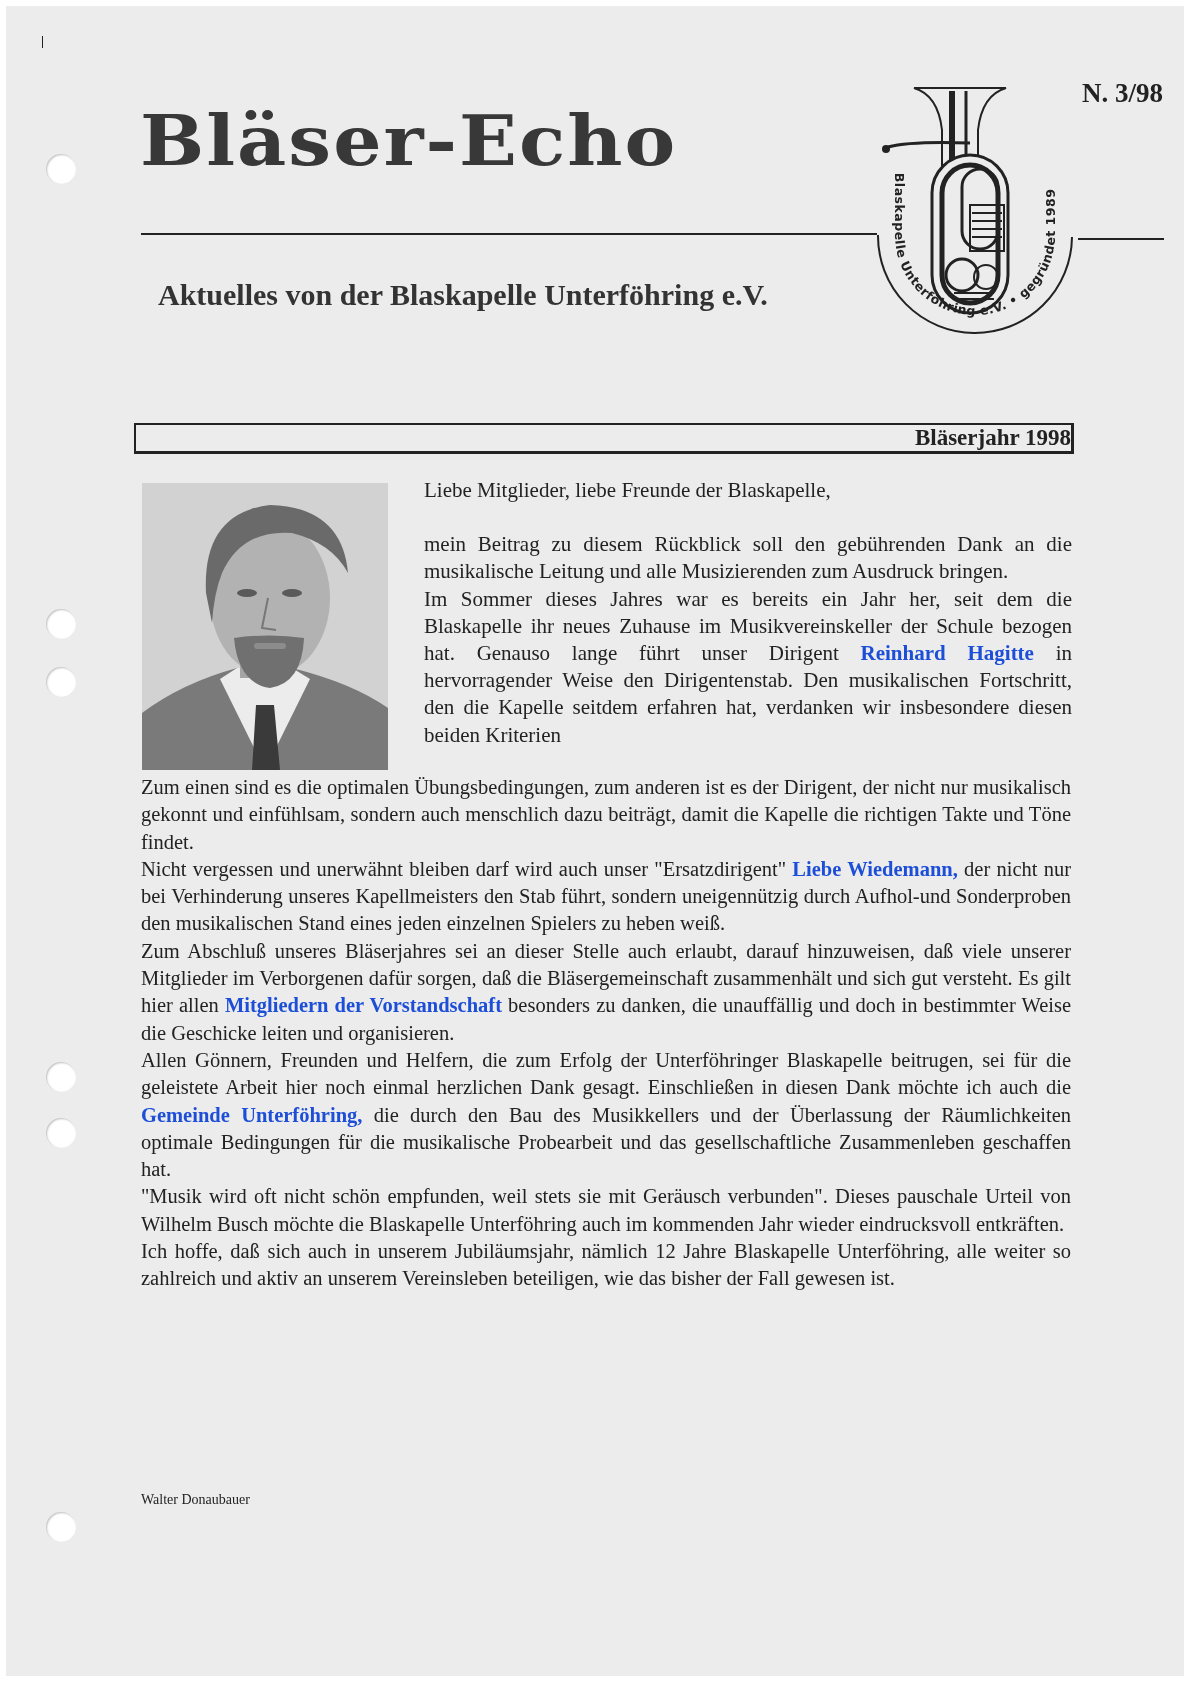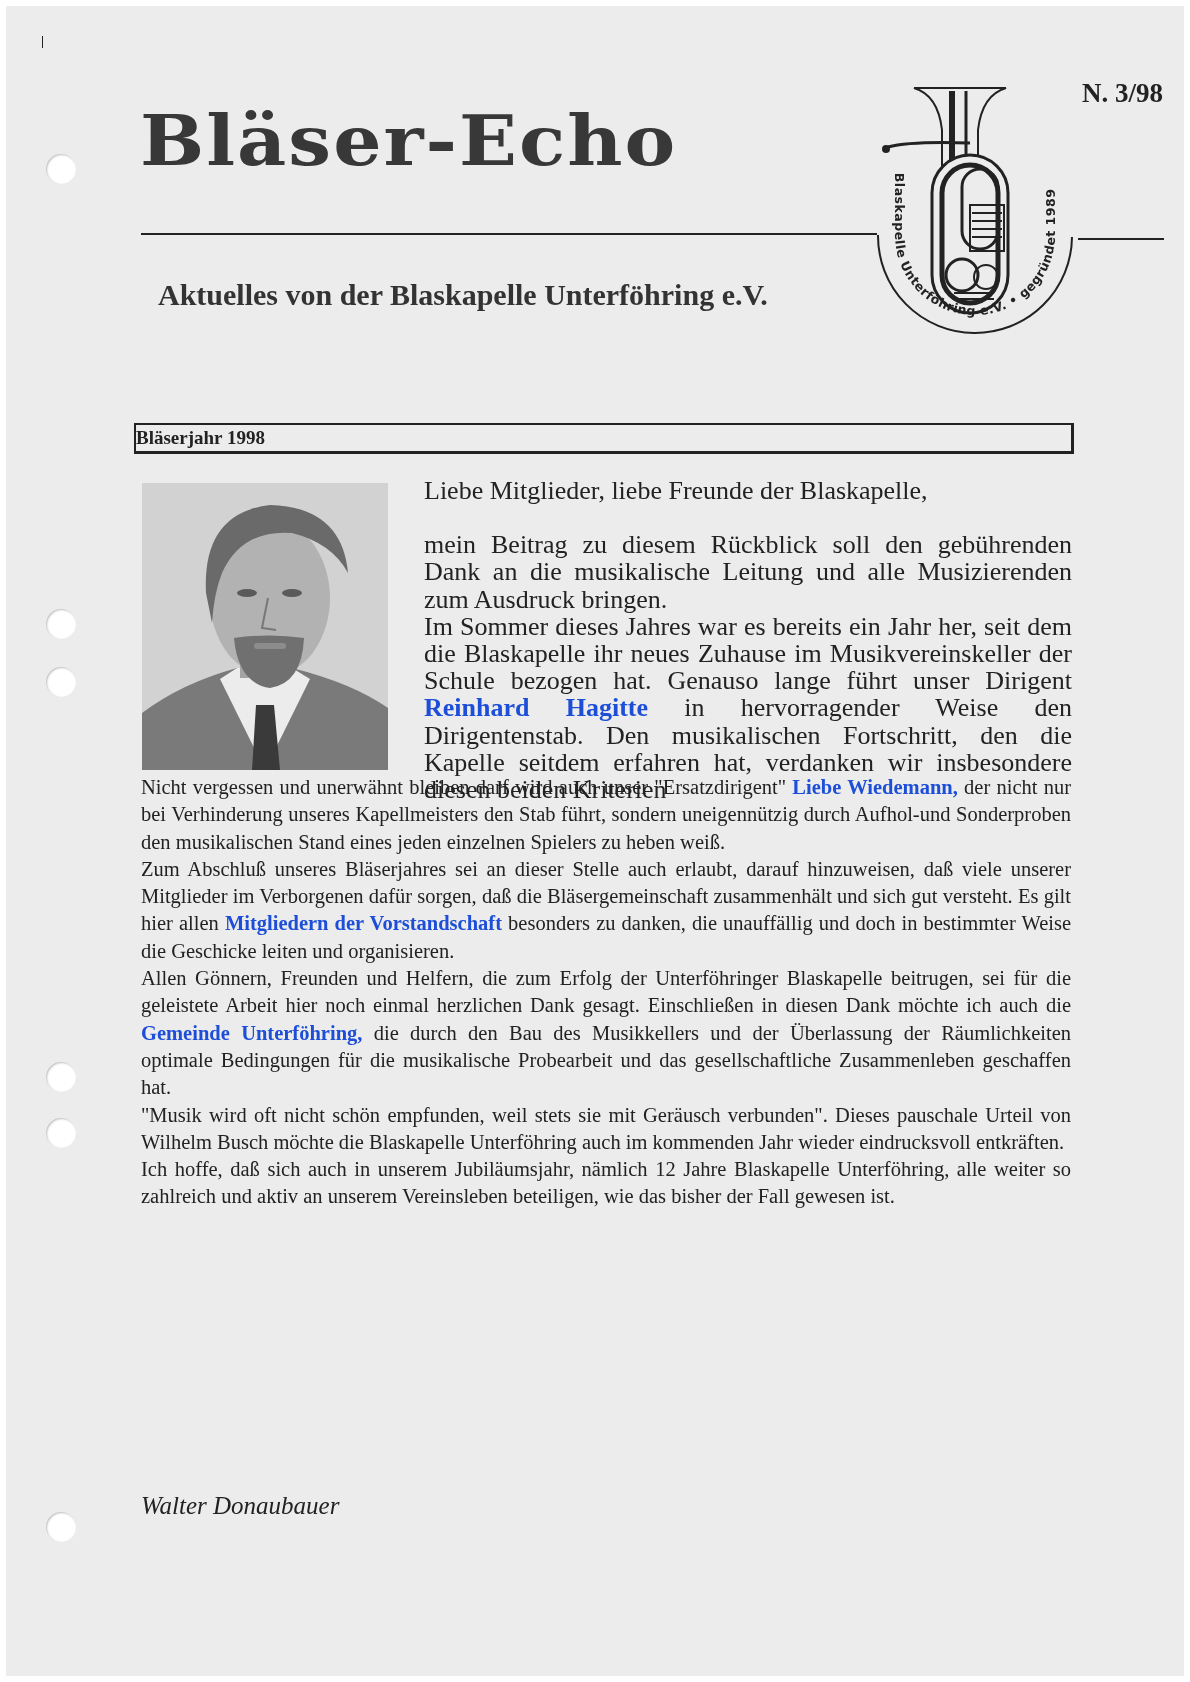--- a/index.html
+++ b/index.html
@@ -47,44 +47,44 @@
     font-family: "Liberation Serif", serif; font-weight: bold; font-size: 30px; color: #333;
     white-space: nowrap;
     margin-left: 18px;
   }
   .logo {
     position: absolute; left: 870px; top: 85px; width: 210px; height: 260px;
   }
   .section-header {
     position: absolute; left: 134px; top: 423px; width: 935px; height: 26px;
     border: 2px solid #222; border-bottom-width: 3px; border-right-width: 3px;
-    text-align: left;
-    font-family: "Liberation Serif", serif; font-weight: bold; font-size: 19px; line-height: 26px;
+    text-align: right;
+    font-family: "Liberation Serif", serif; font-weight: bold; font-size: 23px; line-height: 26px;
     color: #222;
   }
   .photo {
     position: absolute; left: 142px; top: 483px; width: 246px; height: 287px;
     background: #d8d8d8;
     overflow: hidden;
   }
   .intro-col {
     position: absolute; left: 424px; top: 477px; width: 648px;
-    font-size: 26px; line-height: 27.2px; color: #222;
+    font-size: 21px; line-height: 27.2px; color: #222;
   }
   .intro-col p, .body-col p { margin: 0; }
   .justify { text-align: justify; text-align-last: left; }
   .gap { height: 27px; }
   .body-col {
     position: absolute; left: 141px; top: 774px; width: 930px;
     font-size: 20.5px; line-height: 27.3px; color: #222;
   }
   b { font-weight: bold; color: #1d4ed8; }
   .signature {
     position: absolute; left: 141px; top: 1492px;
-    font-size: 25px; color: #222; font-style: italic;
+    font-size: 14px; color: #222;
   }
 </style>
 </head>
 <body>
 
 <div class="page">
   <div class="tick-mark"></div>
 
   <div class="hole" style="left:40px; top:148px;"></div>
   <div class="hole" style="left:40px; top:603px;"></div>
@@ -163,20 +163,21 @@
 </svg>
 
 <div class="intro-col">
   <p>Liebe Mitglieder, liebe Freunde der Blaskapelle,</p>
   <div class="gap"></div>
   <p class="justify">mein Beitrag zu diesem Rückblick soll den gebührenden Dank an die musikalische Leitung und alle Musizierenden zum Ausdruck bringen.</p>
   <p class="justify"><span>Im Sommer dieses Jahres war es bereits ein Jahr her, seit dem die Blaskapelle ihr neues Zuhause im Musikvereinskeller der Schule bezogen hat. Genauso lange führt unser Dirigent </span><b>Reinhard Hagitte</b><span> in hervorragender Weise den Dirigentenstab. Den musikalischen Fortschritt, den die Kapelle seitdem erfahren hat, verdanken wir insbesondere diesen beiden Kriterien</span></p>
 </div>
 
 <div class="body-col">
+  <p class="justify">Zum einen sind es die optimalen Übungsbedingungen, zum anderen ist es der Dirigent, der nicht nur musikalisch gekonnt und einfühlsam, sondern auch menschlich dazu beiträgt, damit die Kapelle die richtigen Takte und Töne findet.</p>
   <p class="justify"><span>Nicht vergessen und unerwähnt bleiben darf wird auch unser "Ersatzdirigent" </span><b>Liebe Wiedemann,</b><span> der nicht nur bei Verhinderung unseres Kapellmeisters den Stab führt, sondern uneigennützig durch Aufhol-und Sonderproben den musikalischen Stand eines jeden einzelnen Spielers zu heben weiß.</span></p>
   <p class="justify"><span>Zum Abschluß unseres Bläserjahres sei an dieser Stelle auch erlaubt, darauf hinzuweisen, daß viele unserer Mitglieder im Verborgenen dafür sorgen, daß die Bläsergemeinschaft zusammenhält und sich gut versteht. Es gilt hier allen </span><b>Mitgliedern der Vorstandschaft</b><span> besonders zu danken, die unauffällig und doch in bestimmter Weise die Geschicke leiten und organisieren.</span></p>
   <p class="justify"><span>Allen Gönnern, Freunden und Helfern, die zum Erfolg der Unterföhringer Blaskapelle beitrugen, sei für die geleistete Arbeit hier noch einmal herzlichen Dank gesagt. Einschließen in diesen Dank möchte ich auch die </span><b>Gemeinde Unterföhring,</b><span> die durch den Bau des Musikkellers und der Überlassung der Räumlichkeiten optimale Bedingungen für die musikalische Probearbeit und das gesellschaftliche Zusammenleben geschaffen hat.</span></p>
   <p class="justify">"Musik wird oft nicht schön empfunden, weil stets sie mit Geräusch verbunden". Dieses pauschale Urteil von Wilhelm Busch möchte die Blaskapelle Unterföhring auch im kommenden Jahr wieder eindrucksvoll entkräften.</p>
   <p class="justify">Ich hoffe, daß sich auch in unserem Jubiläumsjahr, nämlich 12 Jahre Blaskapelle Unterföhring, alle weiter so zahlreich und aktiv an unserem Vereinsleben beteiligen, wie das bisher der Fall gewesen ist.</p>
 </div>
 
 <div class="signature">Walter Donaubauer</div>
 
 </body></html>

